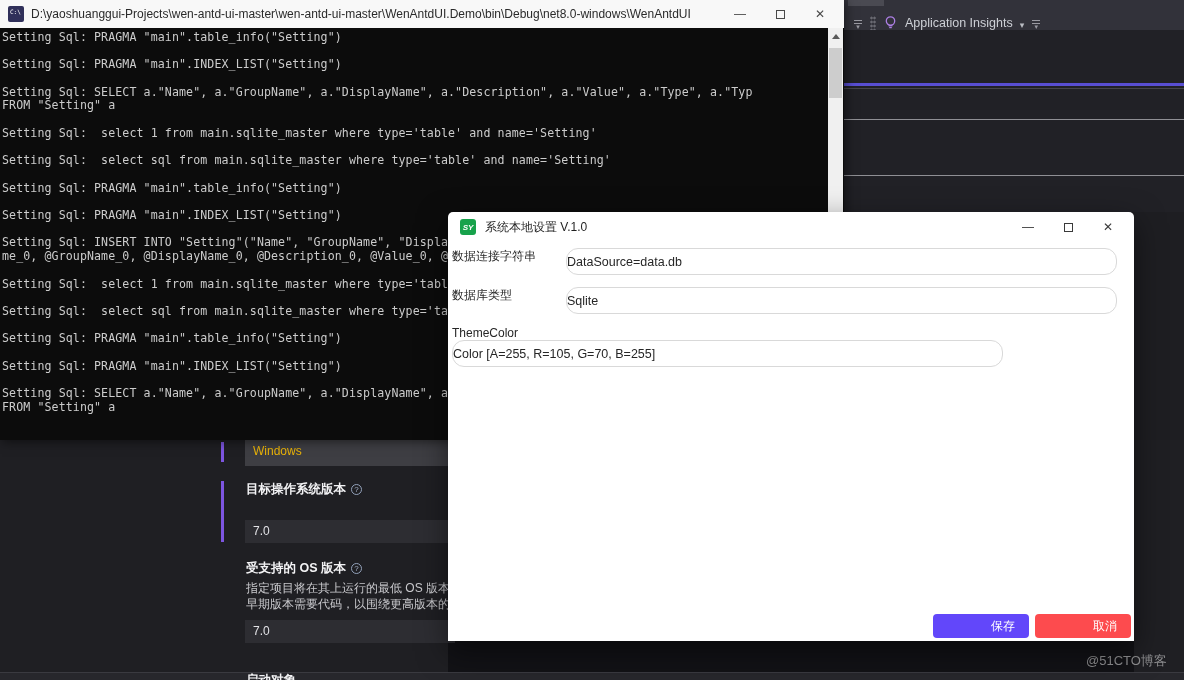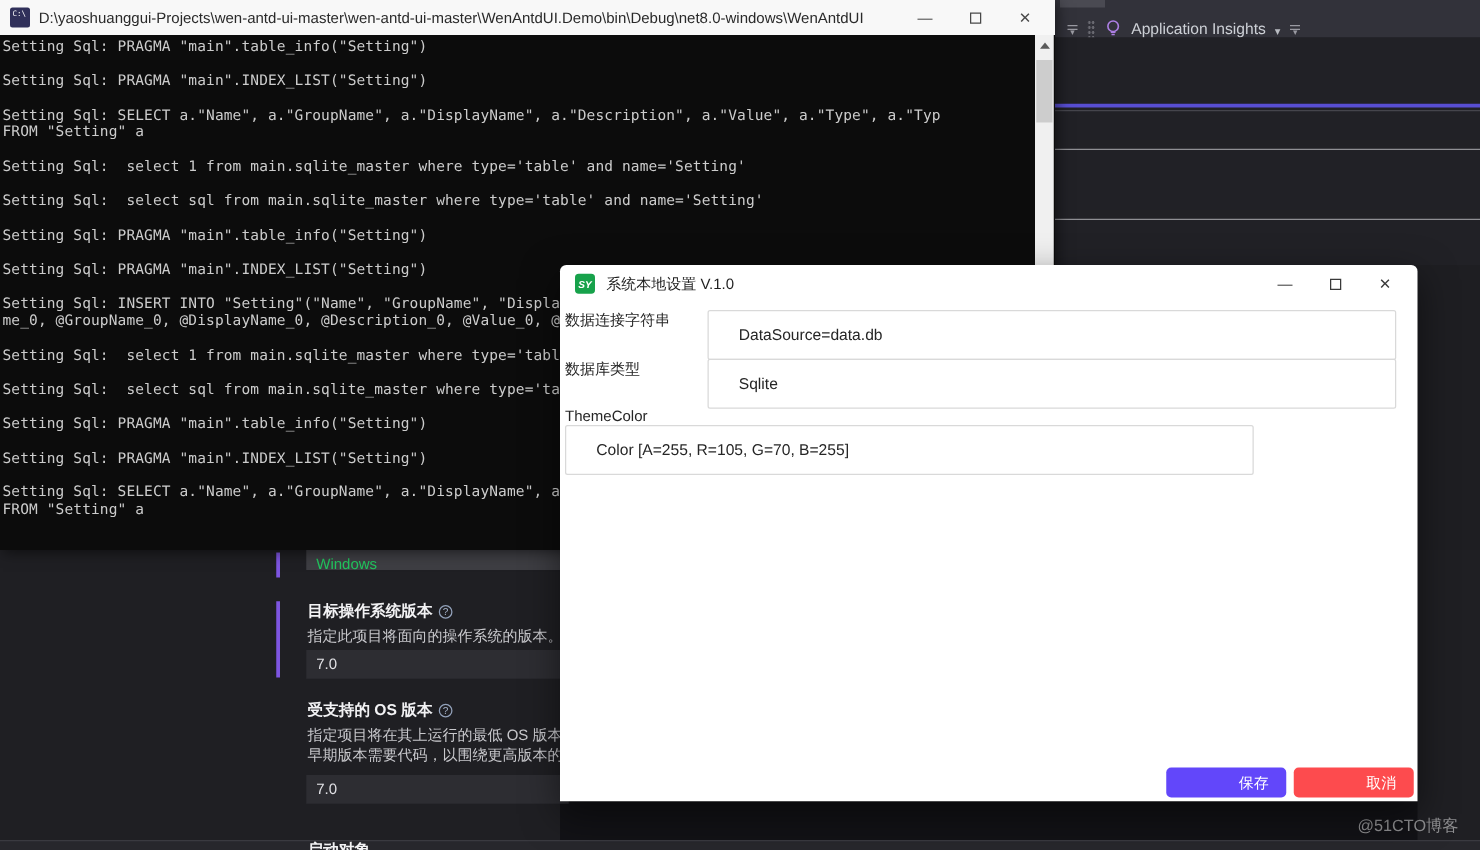--- a/index.html
+++ b/index.html
@@ -27,21 +27,21 @@
 
   
   .props-bg { position:absolute; left:0; top:440px; width:1184px; height:240px; background:#1f1f23; }
   .props-dark-under-dialog { position:absolute; left:448px; top:641px; width:686px; height:32px; background:#121216; }
   .bottom-strip { position:absolute; left:0; top:672px; width:1184px; height:8px; background:#27272c; border-top:1px solid #3a3a40; }
 
   .mod-bar { position:absolute; width:3px; background:#7d55e0; }
   .mod-bar-1 { left:221px; top:442px; height:20px; }
   .mod-bar-2 { left:221px; top:481px; height:61px; }
 
-  .windows-row { position:absolute; left:245px; top:440px; width:210px; height:16px; background:#3e3e43; color:#22c55e;
+  .windows-row { position:absolute; left:245px; top:440px; width:210px; height:26px; background:#3e3e43; color:#eab308;
                  font-size:12px; line-height:22px; padding-left:8px; cursor:pointer; }
   .prop-title { position:absolute; left:246px; color:#f2f2f4; font-size:12.5px; font-weight:bold; white-space:nowrap; display:flex; align-items:center; gap:5px; }
   .help-icon { display:inline-flex; align-items:center; justify-content:center; width:11px; height:11px; border:1px solid #93a2bb;
                border-radius:50%; color:#a7b4cb; font-size:8px; font-weight:normal; cursor:pointer; }
   .prop-desc { position:absolute; left:246px; color:#c8c8cc; font-size:12px; white-space:nowrap; }
   .prop-input { position:absolute; left:245px; width:210px; height:23px; background:#2d2d32; color:#e2e2e6;
                 font-size:12px; line-height:23px; padding-left:8px; }
   .prop-next-title { position:absolute; left:246px; top:672px; color:#f2f2f4; font-size:12.5px; font-weight:bold; }
 
   .watermark { position:absolute; left:1086px; top:652px; color:#8e8e90; font-size:13px; }
@@ -73,22 +73,22 @@
   .dialog-app-icon { width:16px; height:16px; margin:0 9px 0 12px; background:#17a24b; border-radius:3px; color:#fff;
                      font-size:8px; font-weight:bold; display:flex; align-items:center; justify-content:center;font-style:italic; }
   .dialog-title { font-size:12px; color:#1f1f1f; }
   .dialog-controls { position:absolute; right:6px; top:1px; height:28px; display:flex; }
   .dialog-controls .win-btn { color:#3a3a3a; }
   .dialog-controls .max-glyph { border-color:#3a3a3a; }
 
   .form-row { position:absolute; left:4px; width:678px; height:27px; display:flex; align-items:flex-start; }
   .form-row.r0 { top:36px; } .form-row.r1 { top:75px; } .form-row.r2 { top:114px;flex-direction:column; }
   .form-label { width:114px; font-size:12px; color:#262626; flex:none; }
-  .form-input { flex:none; width:551px; height:40px; border:1px solid #d9d9d9; border-radius:2px; background:#fff;
-                font-size:12.5px; color:#262626; padding:0 24px; font-family:"Liberation Sans", sans-serif; outline:none; }
+  .form-input { flex:none; width:551px; height:27px; border:1px solid #d9d9d9; border-radius:12px; background:#fff;
+                font-size:12.5px; color:#262626; padding:0 0; font-family:"Liberation Sans", sans-serif; outline:none; }
 
   .dlg-btn { position:absolute; top:402px; width:96px; height:24px; border:none; border-radius:4px; color:#fff;
              font-size:12px; cursor:pointer; font-family:"Liberation Sans", sans-serif;padding-left:44px; }
   .btn-save { left:485px; } .btn-cancel { left:587px; }
 </style>
 </head>
 <body>
 
 <div class="canvas">
 
@@ -128,21 +128,20 @@
   <div class="bottom-strip"></div>
 
   <div class="mod-bar mod-bar-1"></div>
   <div class="windows-row">Windows</div>
 
   <div class="mod-bar mod-bar-2"></div>
   <div class="prop-title" style="top:481px;">
     <span>目标操作系统版本</span>
     <span class="help-icon">?</span>
   </div>
-  <div class="prop-desc" style="top:501px;">指定此项目将面向的操作系统的版本。</div>
   <div class="prop-input" style="top:520px;">7.0</div>
 
   <div class="prop-title" style="top:560px;">
     <span>受支持的 OS 版本</span>
     <span class="help-icon">?</span>
   </div>
   <div class="prop-desc" style="top:580px;">指定项目将在其上运行的最低 OS 版本。如果</div>
   <div class="prop-desc" style="top:596px;">早期版本需要代码，以围绕更高版本的 API 添</div>
   <div class="prop-input" style="top:620px;">7.0</div>
 

